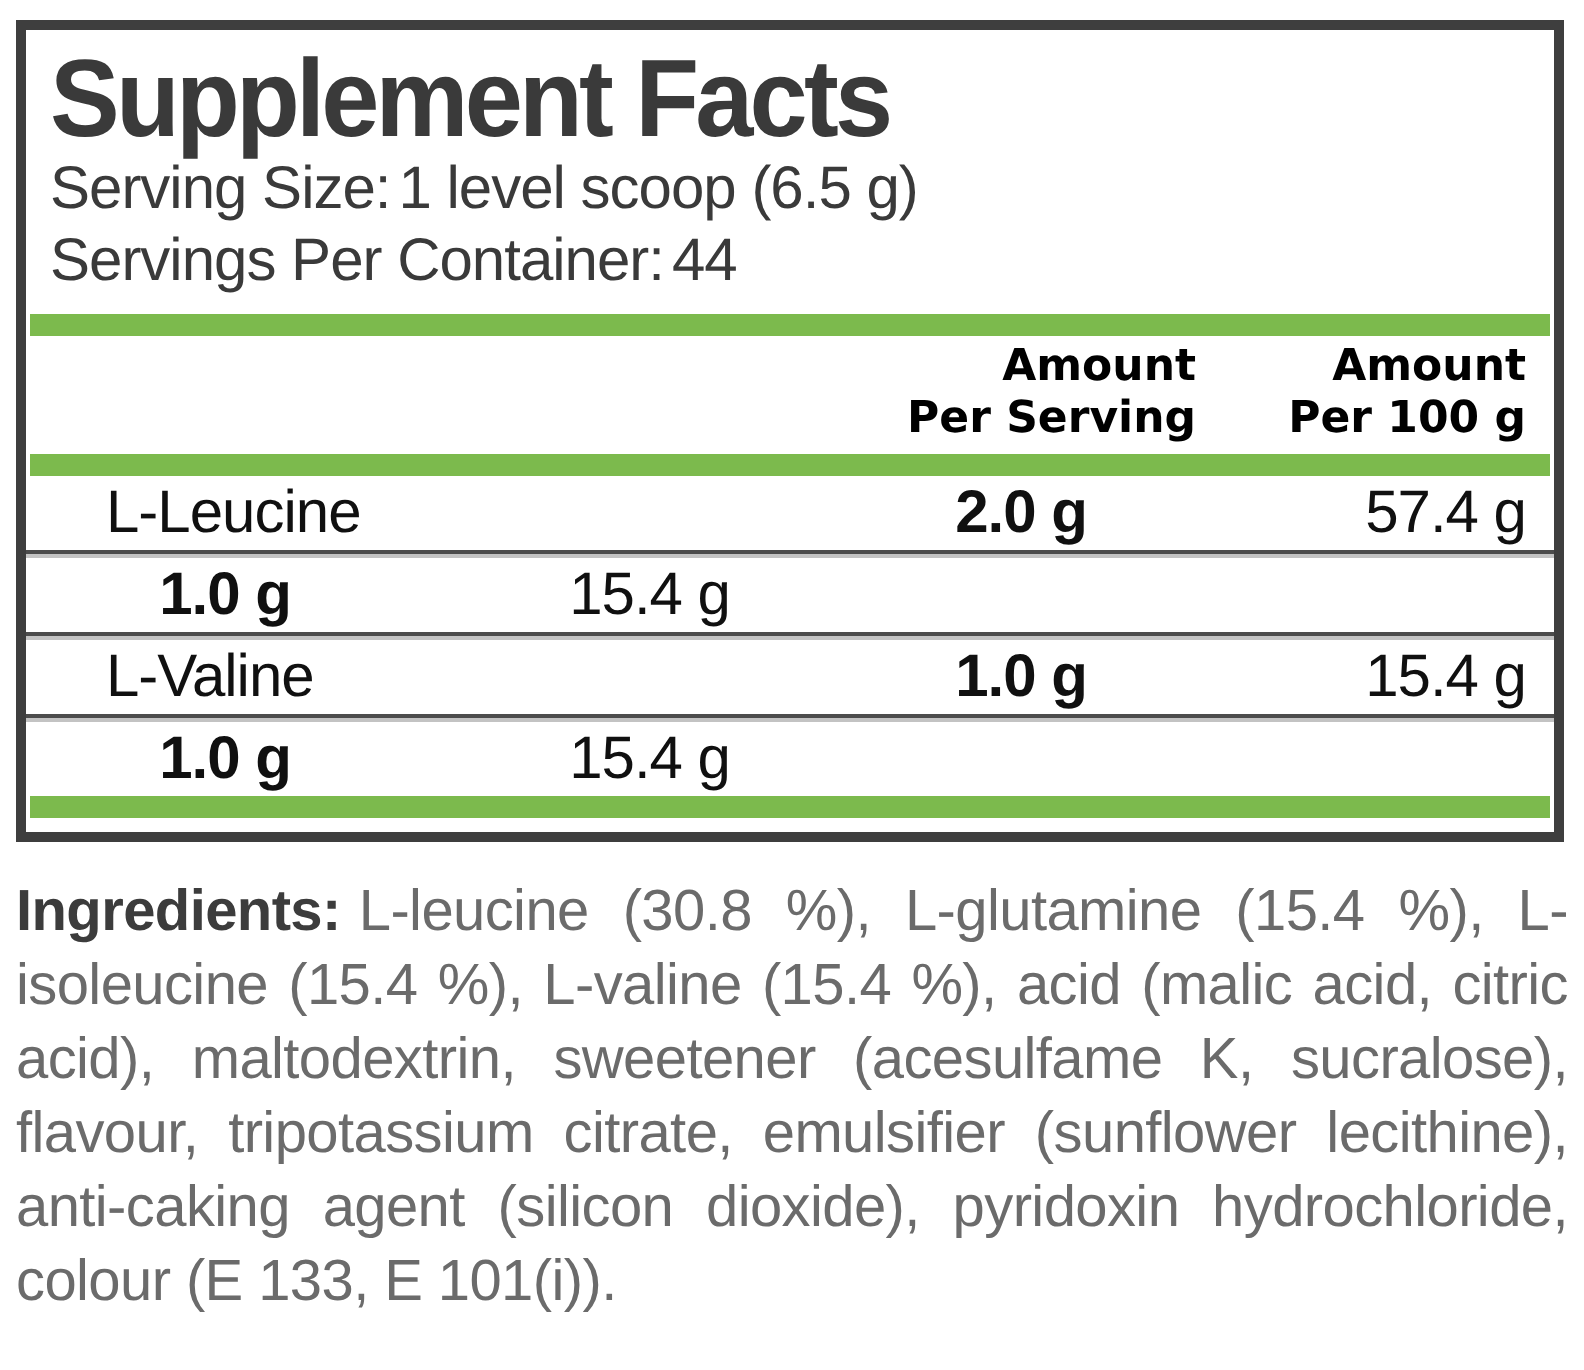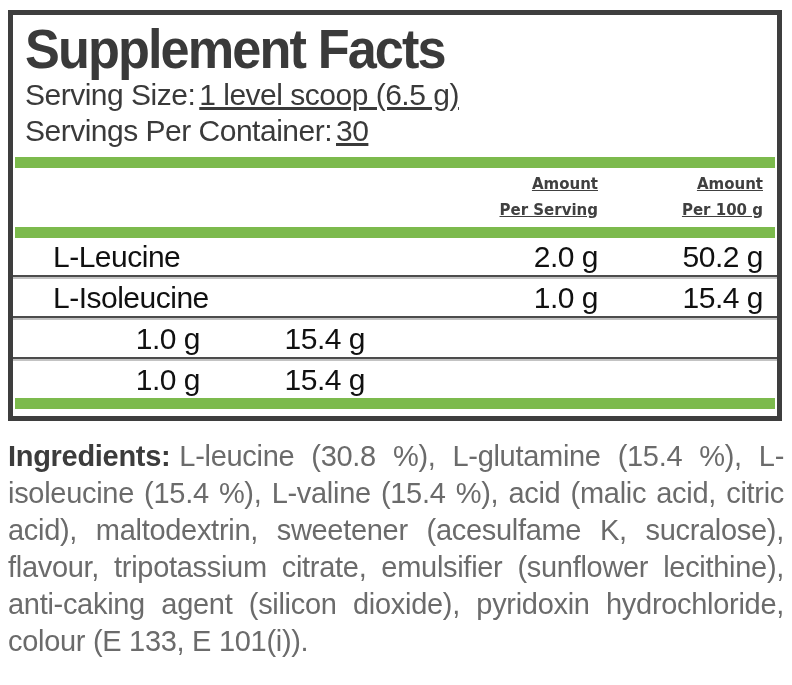--- a/index.html
+++ b/index.html
@@ -33,55 +33,54 @@
   }
   .kv {
     margin:0 12px;
     font-size:30px;
     line-height:36px;
     color:#3a3a3a;
     white-space:nowrap;
     letter-spacing:-0.5px;
   }
   .kv .b { font-weight:normal; }
-  .kv .v { font-weight:normal; margin-left:4px;text-decoration:underline; }
+  .kv .v { font-weight:normal; margin-left:4px; }
 
   .greenbar { height:11px; background:#7cba4d; margin:0 2px; }
   .greenbar.top { margin-top:8px; }
 
   .thead {
     display:flex;
     align-items:flex-end;
     padding:3px 14px 4px 12px;
   }
   .thead .spacer { flex:1; }
   .col-head {
     font-family:"DejaVu Sans", sans-serif;
     font-weight:bold;
-    font-size:15px;
+    font-size:22px;
     line-height:26px;
-    color:#404040;
+    color:#000000;
     text-align:right;
     white-space:pre-line;
-    text-decoration:underline;
   }
   .col-head.serving { width:175px; }
   .col-head.hundred { width:165px; }
 
   .trow {
     display:flex;
     align-items:center;
     height:37px;
     padding:0 14px 0 12px;
     font-size:30px;
     color:#101010;
     letter-spacing:-0.5px;
   }
   .trow .name { flex:1; text-align:left;margin-left:28px; }
-  .trow .val-serving { width:175px; text-align:right; }
+  .trow .val-serving { width:175px; text-align:center;font-weight:bold; }
   .trow .val-hundred { width:165px; text-align:right; }
   .rowsep {
     height:4px;
     background:linear-gradient(to bottom, #4c4c4c 0 55%, #c3c3c3 55% 100%);
   }
 
   
   .para {
     margin:17px 8px 10px 8px;
     font-size:29px;
@@ -100,50 +99,50 @@
 
   <div class="panel">
 
     <div class="panel-title">Supplement Facts</div>
 
     <div class="kv">
       <span class="b">Serving Size:</span><span class="v">1 level scoop (6.5 g)</span>
     </div>
 
     <div class="kv">
-      <span class="b">Servings Per Container:</span><span class="v">30</span>
+      <span class="b">Servings Per Container:</span><span class="v">44</span>
     </div>
 
     <div class="greenbar top"></div>
 
     <div class="thead">
       <div class="spacer"></div>
       <div class="col-head serving">Amount
 Per Serving</div>
       <div class="col-head hundred">Amount
 Per 100 g</div>
     </div>
 
     <div class="greenbar"></div>
 
     <div class="trow">
       <div class="name">L-Leucine</div>
       <div class="val-serving">2.0 g</div>
-      <div class="val-hundred">50.2 g</div>
+      <div class="val-hundred">57.4 g</div>
     </div>
     <div class="rowsep"></div>
 
     <div class="trow">
-      <div class="name">L-Isoleucine</div>
       <div class="val-serving">1.0 g</div>
       <div class="val-hundred">15.4 g</div>
     </div>
     <div class="rowsep"></div>
 
     <div class="trow">
+      <div class="name">L-Valine</div>
       <div class="val-serving">1.0 g</div>
       <div class="val-hundred">15.4 g</div>
     </div>
     <div class="rowsep"></div>
 
     <div class="trow">
       <div class="val-serving">1.0 g</div>
       <div class="val-hundred">15.4 g</div>
     </div>
 

